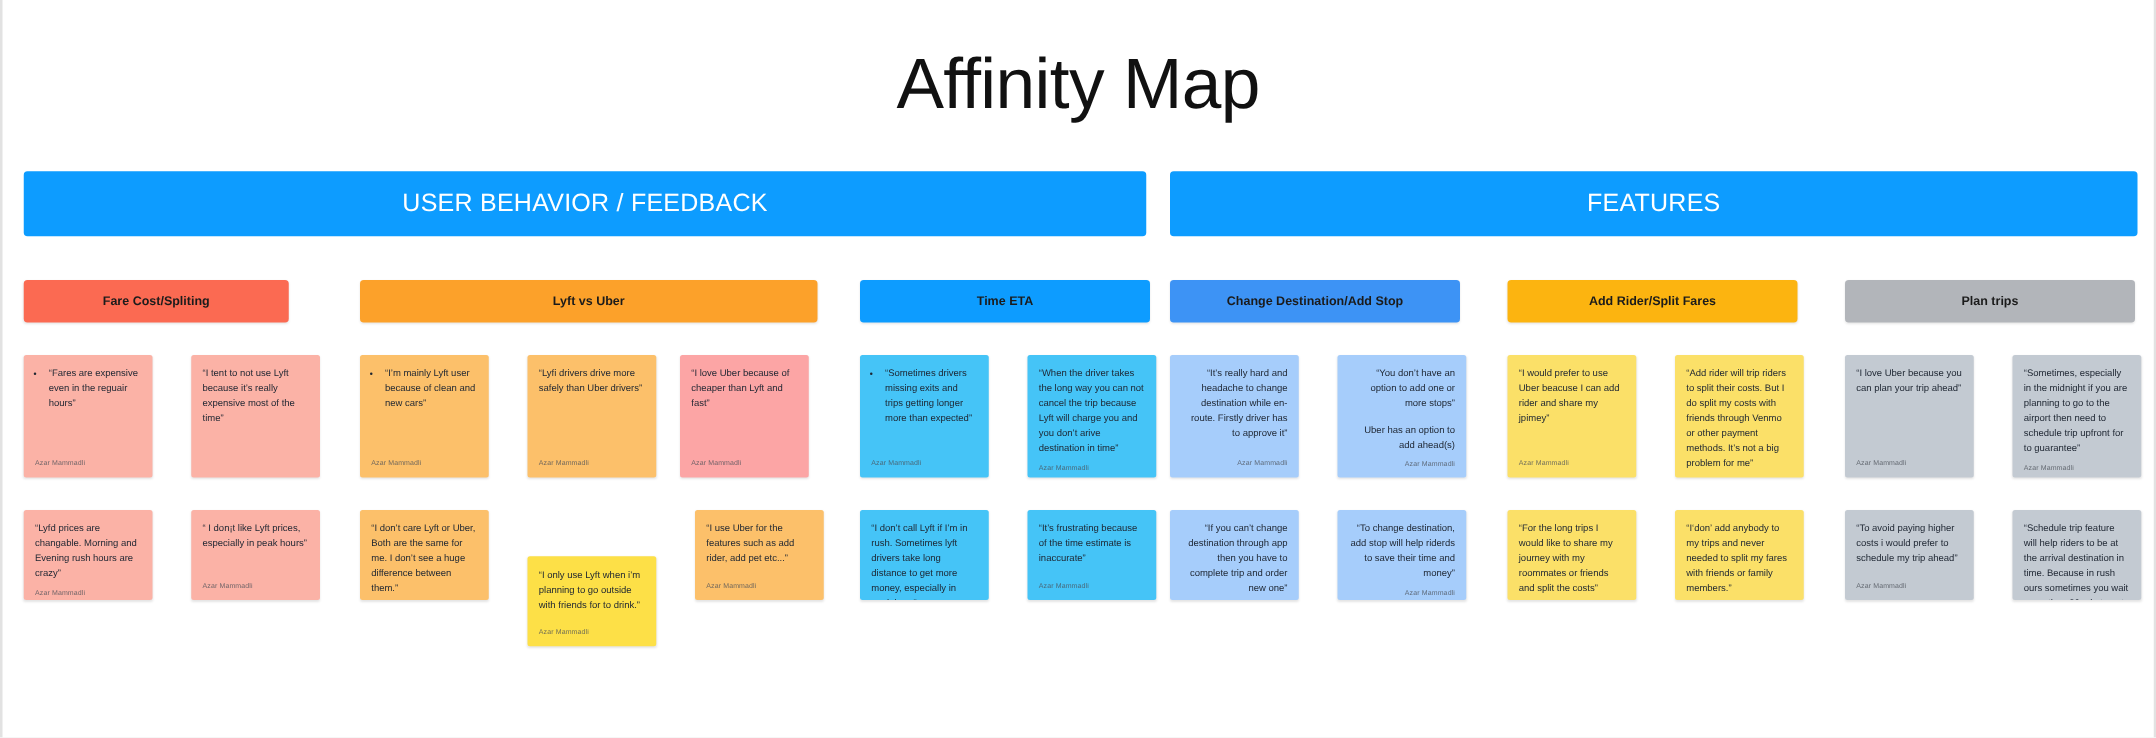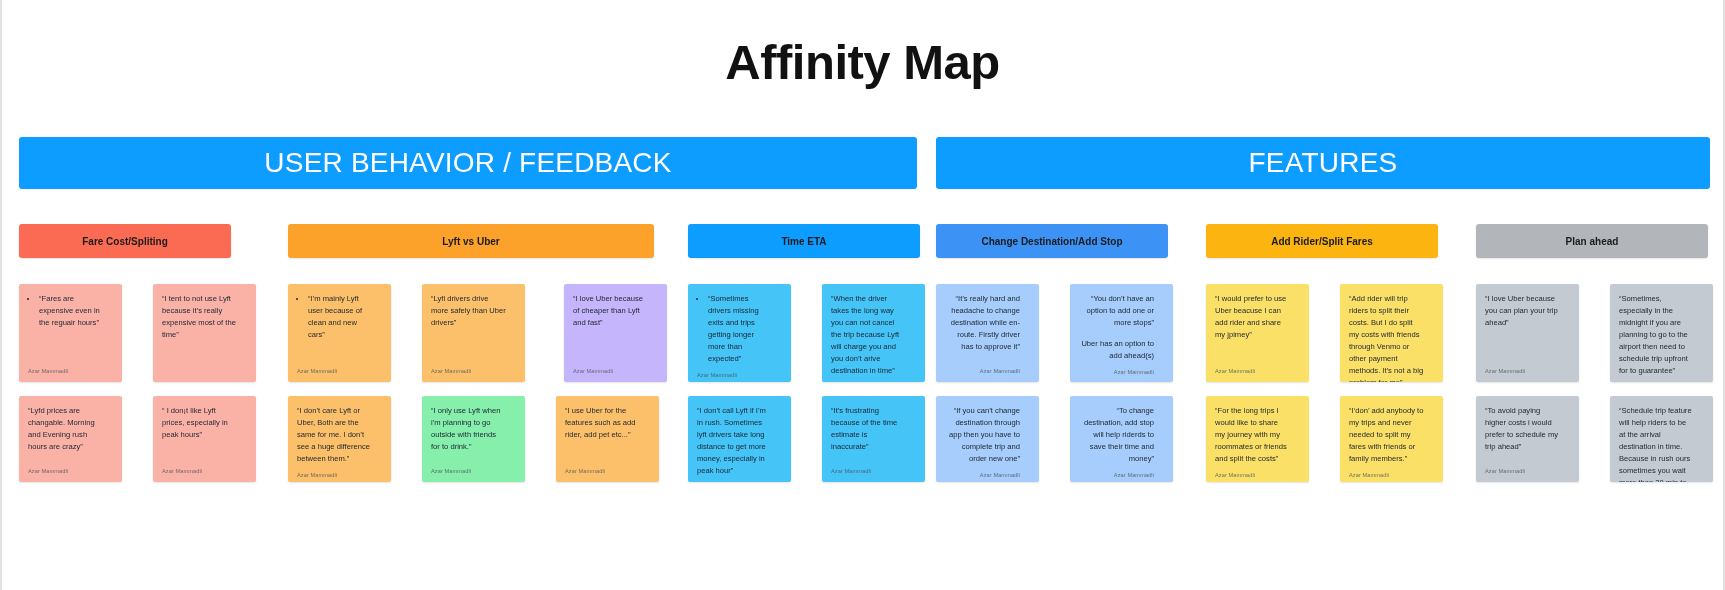--- a/index.html
+++ b/index.html
@@ -13,37 +13,37 @@
     position: relative;
     width: 1725px; height: 590px;
     background: #ffffff;
     border-left: 2px solid #e2e2e2;
     border-right: 2px solid #e2e2e2;
   }
   .board-title {
     position: absolute;
     top: 34px; left: 0; width: 100%;
     text-align: center;
-    font-size: 49px;
-    font-weight: 700;
+    font-size: 57px;
+    font-weight: 400;
     letter-spacing: -0.5px;
     color: #111111;
   }
 
   
   .banner {
     position: absolute;
     height: 52px;
     background: #0d9cff;
     border-radius: 3px;
     display: flex;
     align-items: center;
     justify-content: center;
     color: #ffffff;
-    font-size: 28px;
+    font-size: 20px;
     font-weight: 400;
     letter-spacing: 0.2px;
   }
   #banner-behavior { left: 17px;  top: 137px; width: 898px; }
   #banner-features { left: 934px; top: 137px; width: 774px; }
 
   
   .column { position: absolute; top: 224px; }
   .col-header {
     height: 34px;
@@ -57,21 +57,21 @@
     box-shadow: 0 1px 2px rgba(0,0,0,0.10);
   }
   .notes {
     position: relative;
     margin-top: 26px;
   }
   .note {
     position: absolute;
     width: 103px;
     border-radius: 2px;
-    padding: 9px 19px 6px 9px;
+    padding: 9px 9px 6px 9px;
     font-size: 7.6px;
     line-height: 1.58;
     color: #1d2531;
     box-shadow: 0 1px 2px rgba(0,0,0,0.11);
     display: flex;
     flex-direction: column;
     overflow: hidden;
   }
   .note .body { flex: 1 1 auto; }
   .note .body ul { list-style: disc; padding-left: 10px; margin: 0; }
@@ -79,21 +79,21 @@
   .note .body p { margin: 0; }
   .note .body p + p { margin-top: 9px; }
   .note .author {
     font-size: 5.6px;
     color: #4a4f57;
     opacity: 0.78;
     margin-top: 6px;
     letter-spacing: 0.1px;
   }
   .row1 { top: 0; height: 98px; }
-  .row2 { top: 112px; height: 86px; }
+  .row2 { top: 124px; height: 72px; }
 
   
   #col-fare       { left: 17px;   width: 212px; }
   #col-lyftuber   { left: 286px;  width: 366px; }
   #col-eta        { left: 686px;  width: 232px; }
   #col-change     { left: 934px;  width: 232px; text-align: right; }
   #col-addrider   { left: 1204px; width: 232px; }
   #col-planahead  { left: 1474px; width: 232px; }
 </style>
 </head>
@@ -155,33 +155,33 @@
             </ul>
           </div>
           <div class="author">Azar Mammadli</div>
         </div>
         <div class="note row1" style="background: rgb(252, 192, 106); left: 134px;">
           <div class="body">
             <p>“Lyfi drivers drive more safely than Uber drivers”</p>
           </div>
           <div class="author">Azar Mammadli</div>
         </div>
-        <div class="note row1" style="background: #c4b5fd; left: 276px;">
+        <div class="note row1" style="background: #fca5a5; left: 256px;">
           <div class="body">
             <p>“I love Uber because of cheaper than Lyft and fast”</p>
           </div>
           <div class="author">Azar Mammadli</div>
         </div>
         <div class="note row2" style="background: rgb(252, 192, 106); left: 0px;">
           <div class="body">
             <p>“I don’t care Lyft or Uber, Both are the same for me. I don’t see a huge difference between them.”</p>
           </div>
           <div class="author">Azar Mammadli</div>
         </div>
-        <div class="note row2" style="background: #86efac; left: 134px;">
+        <div class="note row2" style="background: #fde047; left: 134px; margin-top: 37px;">
           <div class="body">
             <p>“I only use Lyft when i’m planning to go outside with friends for to drink.”</p>
           </div>
           <div class="author">Azar Mammadli</div>
         </div>
         <div class="note row2" style="background: rgb(252, 192, 106); left: 268px;">
           <div class="body">
             <p>“I use Uber for the features such as add rider, add pet etc...”</p>
           </div>
           <div class="author">Azar Mammadli</div>
@@ -278,21 +278,21 @@
         <div class="note row2" style="background: rgb(251, 224, 104); left: 134px;">
           <div class="body">
             <p>“I‘don’ add anybody to my trips and never needed to split my fares with friends or family members.”</p>
           </div>
           <div class="author">Azar Mammadli</div>
         </div>
       </div>
     </div>
   <div class="column" id="col-planahead">
       <div class="col-header" style="background: rgb(178, 181, 186);">
-        <span>Plan ahead</span>
+        <span>Plan trips</span>
       </div>
       <div class="notes" style="height: 212px;">
         <div class="note row1" style="background: rgb(195, 202, 210); left: 0px;">
           <div class="body">
             <p>“I love Uber because you can plan your trip ahead”</p>
           </div>
           <div class="author">Azar Mammadli</div>
         </div>
         <div class="note row1" style="background: rgb(195, 202, 210); left: 134px;">
           <div class="body">

